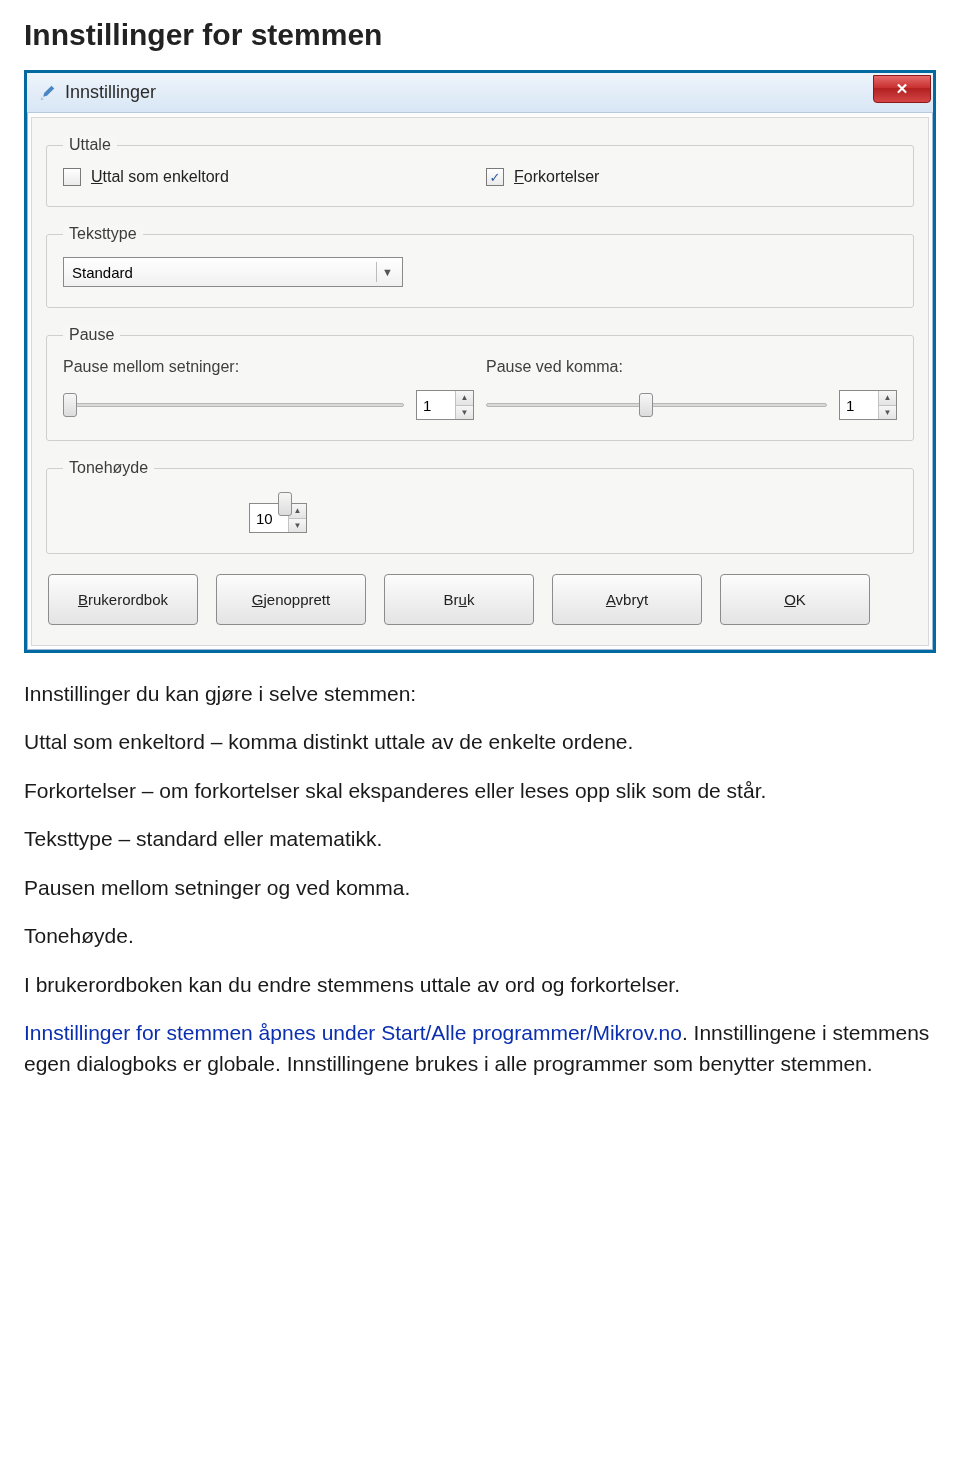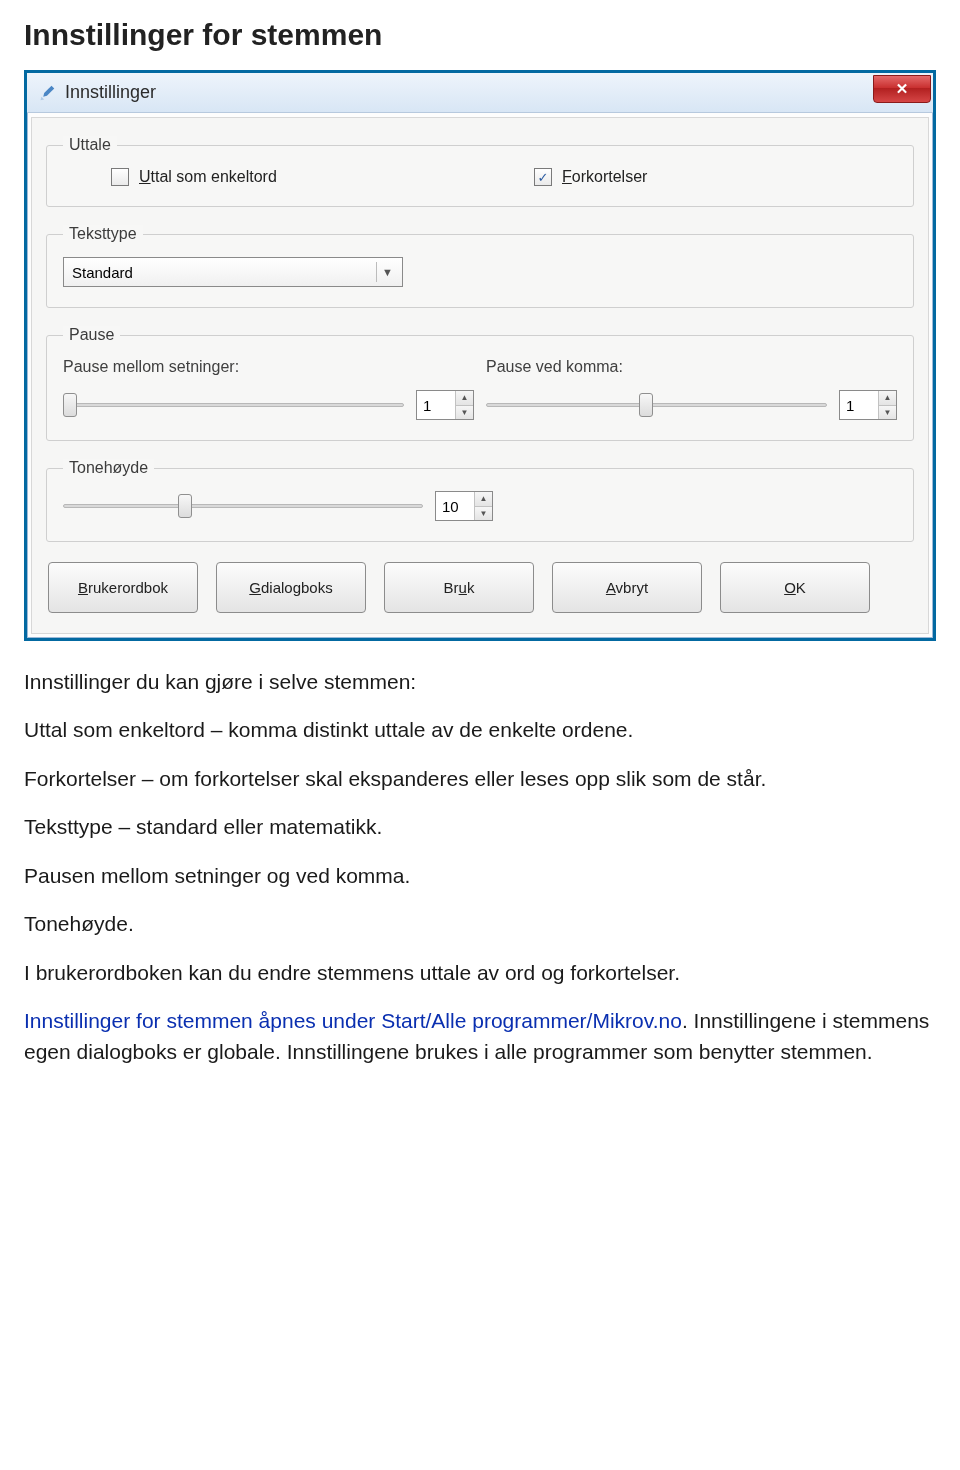--- a/index.html
+++ b/index.html
@@ -78,21 +78,21 @@
     color: #3c3c3c;
     padding: 0 6px;
     background: #f7f7f6;
   }
   .row { display: flex; align-items: center; gap: 12px; }
   .half { flex: 1; }
 
   .cb {
     display: flex; align-items: center; gap: 10px;
     font-family: "Segoe UI", Tahoma, sans-serif;
-    font-size: 16px; color: #222; margin-left: 48px;
+    font-size: 16px; color: #222;
   }
   .cb-box {
     width: 18px; height: 18px;
     border: 1px solid #7a7a7a;
     background: linear-gradient(#fff,#eaeaea);
     display: inline-flex;
     align-items: center;
     justify-content: center;
     font-size: 13px;
     color: #2a5aa0;
@@ -262,41 +262,41 @@
                   <span>▼</span>
                 </span>
             </div>
           </div>
         </div>
       </div>
     </fieldset>
 
     <fieldset class="group">
       <legend>Tonehøyde</legend>
-      <div class="slider-wrap" style="max-width:430px;">
+      <div class="slider-wrap" style="max-width:430px;flex-direction:column;">
         <div class="slider">
           <div class="slider-track"></div>
           <div class="slider-thumb" style="left:32%;"></div>
         </div>
         <div class="spin">
           <span class="val">10</span>
           <span class="arrows">
               <span>▲</span>
               <span>▼</span>
             </span>
         </div>
       </div>
     </fieldset>
 
     <div class="button-row">
       <div class="btn">
           <span><span class="mn">B</span><span>rukerordbok</span></span>
         </div>
       <div class="btn">
-          <span><span class="mn">G</span><span>dialogboks</span></span>
+          <span><span class="mn">G</span><span>jenopprett</span></span>
         </div>
       <div class="btn">
           <span><span>Br</span><span class="mn">u</span><span>k</span></span>
         </div>
       <div class="btn">
           <span><span class="mn">A</span><span>vbryt</span></span>
         </div>
       <div class="btn">
           <span><span class="mn">O</span><span>K</span></span>
         </div>

